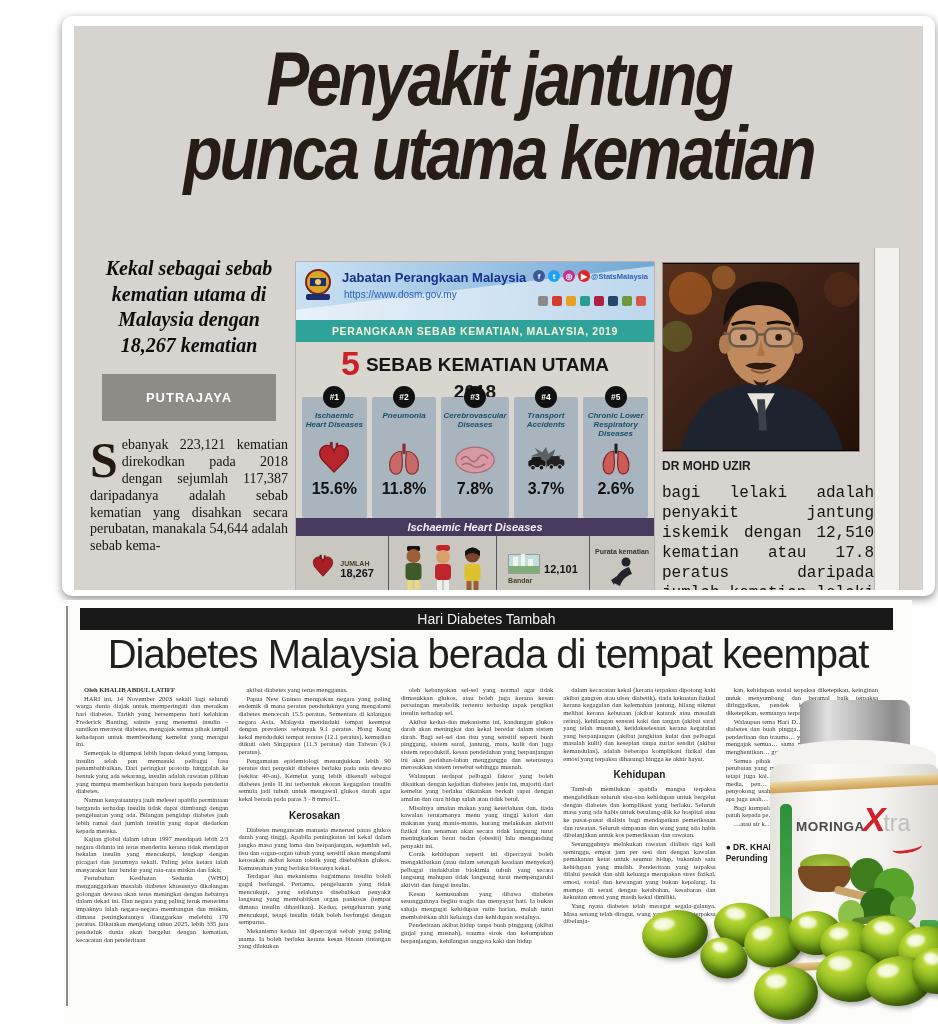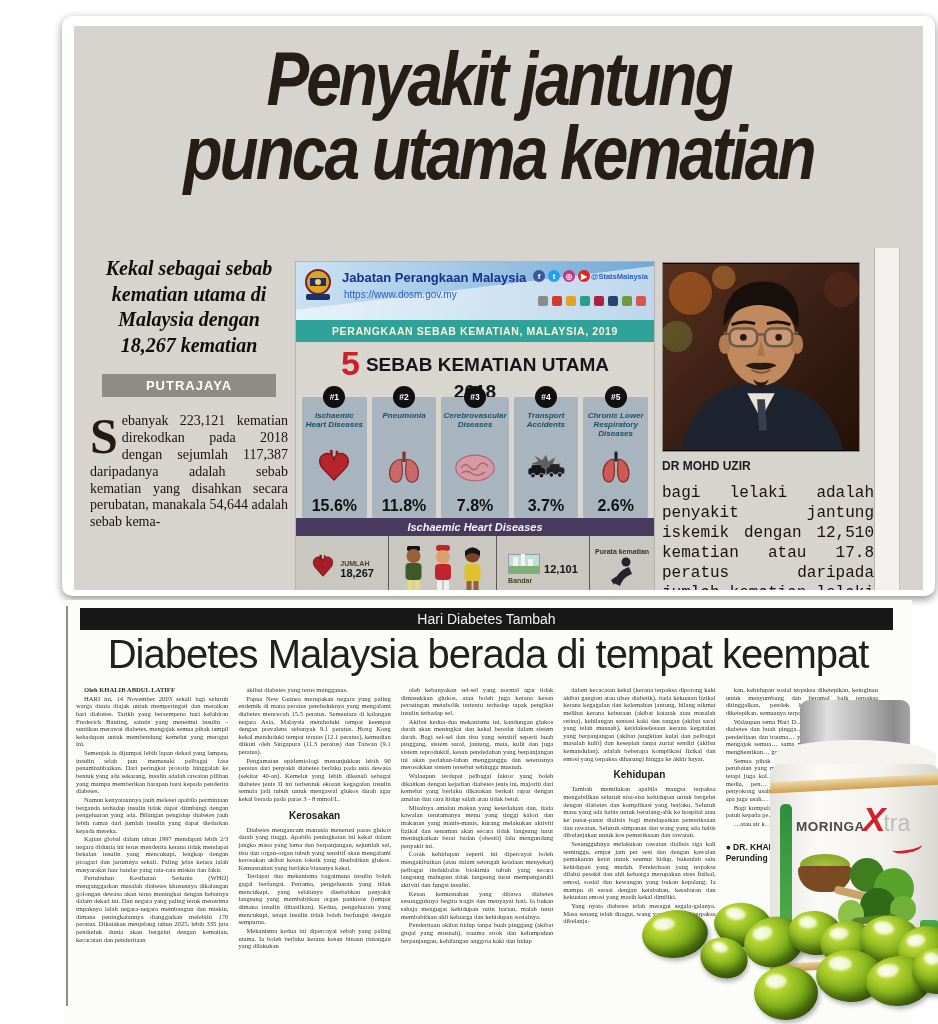--- a/index.html
+++ b/index.html
@@ -10,21 +10,21 @@
             border-radius:10px;box-shadow:0 3px 9px rgba(0,0,0,.45);}
   .paper{position:absolute;left:12px;right:12px;top:10px;bottom:6px;background:#d7d3ce;overflow:hidden;}
   .headline1{position:absolute;left:0;right:0;top:16px;text-align:center;
              font-weight:bold;font-style:italic;font-size:64px;line-height:.98;color:#261d17;
              letter-spacing:-3px;transform:scaleY(1.18);transform-origin:top center;}
   
   .lcol{position:absolute;left:16px;top:230px;width:198px;}
   .standfirst{font-family:"Liberation Serif",serif;font-weight:bold;font-style:italic;
               font-size:20px;line-height:1.28;text-align:center;color:#0f0d0b;}
   .dateline{margin:16px auto 0;width:88%;background:#8f8c86;color:#fff;font-weight:bold;
-            font-size:13px;letter-spacing:1px;text-align:center;padding:4px 0;}
+            font-size:13px;letter-spacing:1px;text-align:center;padding:16px 0;}
   .lbody{margin-top:16px;font-family:"Liberation Serif",serif;font-size:14px;line-height:1.2;
          text-align:justify;color:#18130e;}
   .dropcap{float:left;font-size:50px;line-height:.78;font-weight:bold;color:#241a12;
            padding:4px 4px 0 0;font-family:"Liberation Serif",serif;}
   
   .ig{position:absolute;left:222px;top:236px;width:358px;height:338px;background:#d9d6d0;
       overflow:hidden;box-shadow:0 0 0 1px #b7b3ad;}
   .ig-header{position:relative;height:58px;background:linear-gradient(100deg,#cde2f3 0%,#a3c8e6 45%,#6fa6d4 100%);overflow:hidden;}
   .ig-header:after{content:"";position:absolute;left:-30px;top:26px;width:420px;height:70px;
                    background:rgba(255,255,255,.55);transform:rotate(-7deg);}
@@ -45,21 +45,21 @@
   .ig-title .t2{font-size:19px;display:block;margin-top:-2px;}
   .ig-panels{height:134px;display:flex;gap:5px;padding:0 6px;}
   .panel{flex:1;background:#a8b4be;margin-top:13px;position:relative;border-radius:2px;
          display:flex;flex-direction:column;}
   .badge{position:absolute;top:-11px;left:50%;transform:translateX(-50%);width:22px;height:22px;
          border-radius:50%;background:#101010;color:#fff;font-size:8.5px;font-weight:bold;
          display:flex;align-items:center;justify-content:center;}
   .pname{padding:14px 2px 0;font-size:8px;line-height:1.15;font-weight:bold;font-style:italic;
          color:#19506b;text-align:center;min-height:28px;}
   .picon{flex:1;display:flex;align-items:center;justify-content:center;}
-  .ppct{font-size:16px;font-weight:bold;color:#101010;text-align:center;padding-bottom:3px;}
+  .ppct{font-size:16px;font-weight:bold;color:#101010;text-align:center;padding-bottom:20px;}
   .ig-band{height:18px;background:#483a5f;color:#f4f2f6;font-weight:bold;font-style:italic;
            font-size:11px;text-align:center;line-height:18px;}
   .ig-stats{height:66px;display:flex;background:#cac7c1;}
   .cell{position:relative;border-right:1px solid #5a5a5a;display:flex;align-items:center;justify-content:center;gap:4px;}
   .cell:last-child{border-right:none;}
   .c1{width:26%;}.c2{width:30%;}.c3{width:26%;}.c4{width:18%;flex-direction:column;gap:1px;}
   .stat-label{font-size:7px;font-weight:bold;color:#4a3f2a;}
   .stat-val{font-size:11px;font-weight:bold;color:#141414;}
   .city{width:30px;height:18px;background:linear-gradient(#bfe0da 60%,#7fae77 60%);border:1px solid #9a9a9a;position:relative;}
   .city i{position:absolute;bottom:7px;background:#f2f2f2;display:block;}

